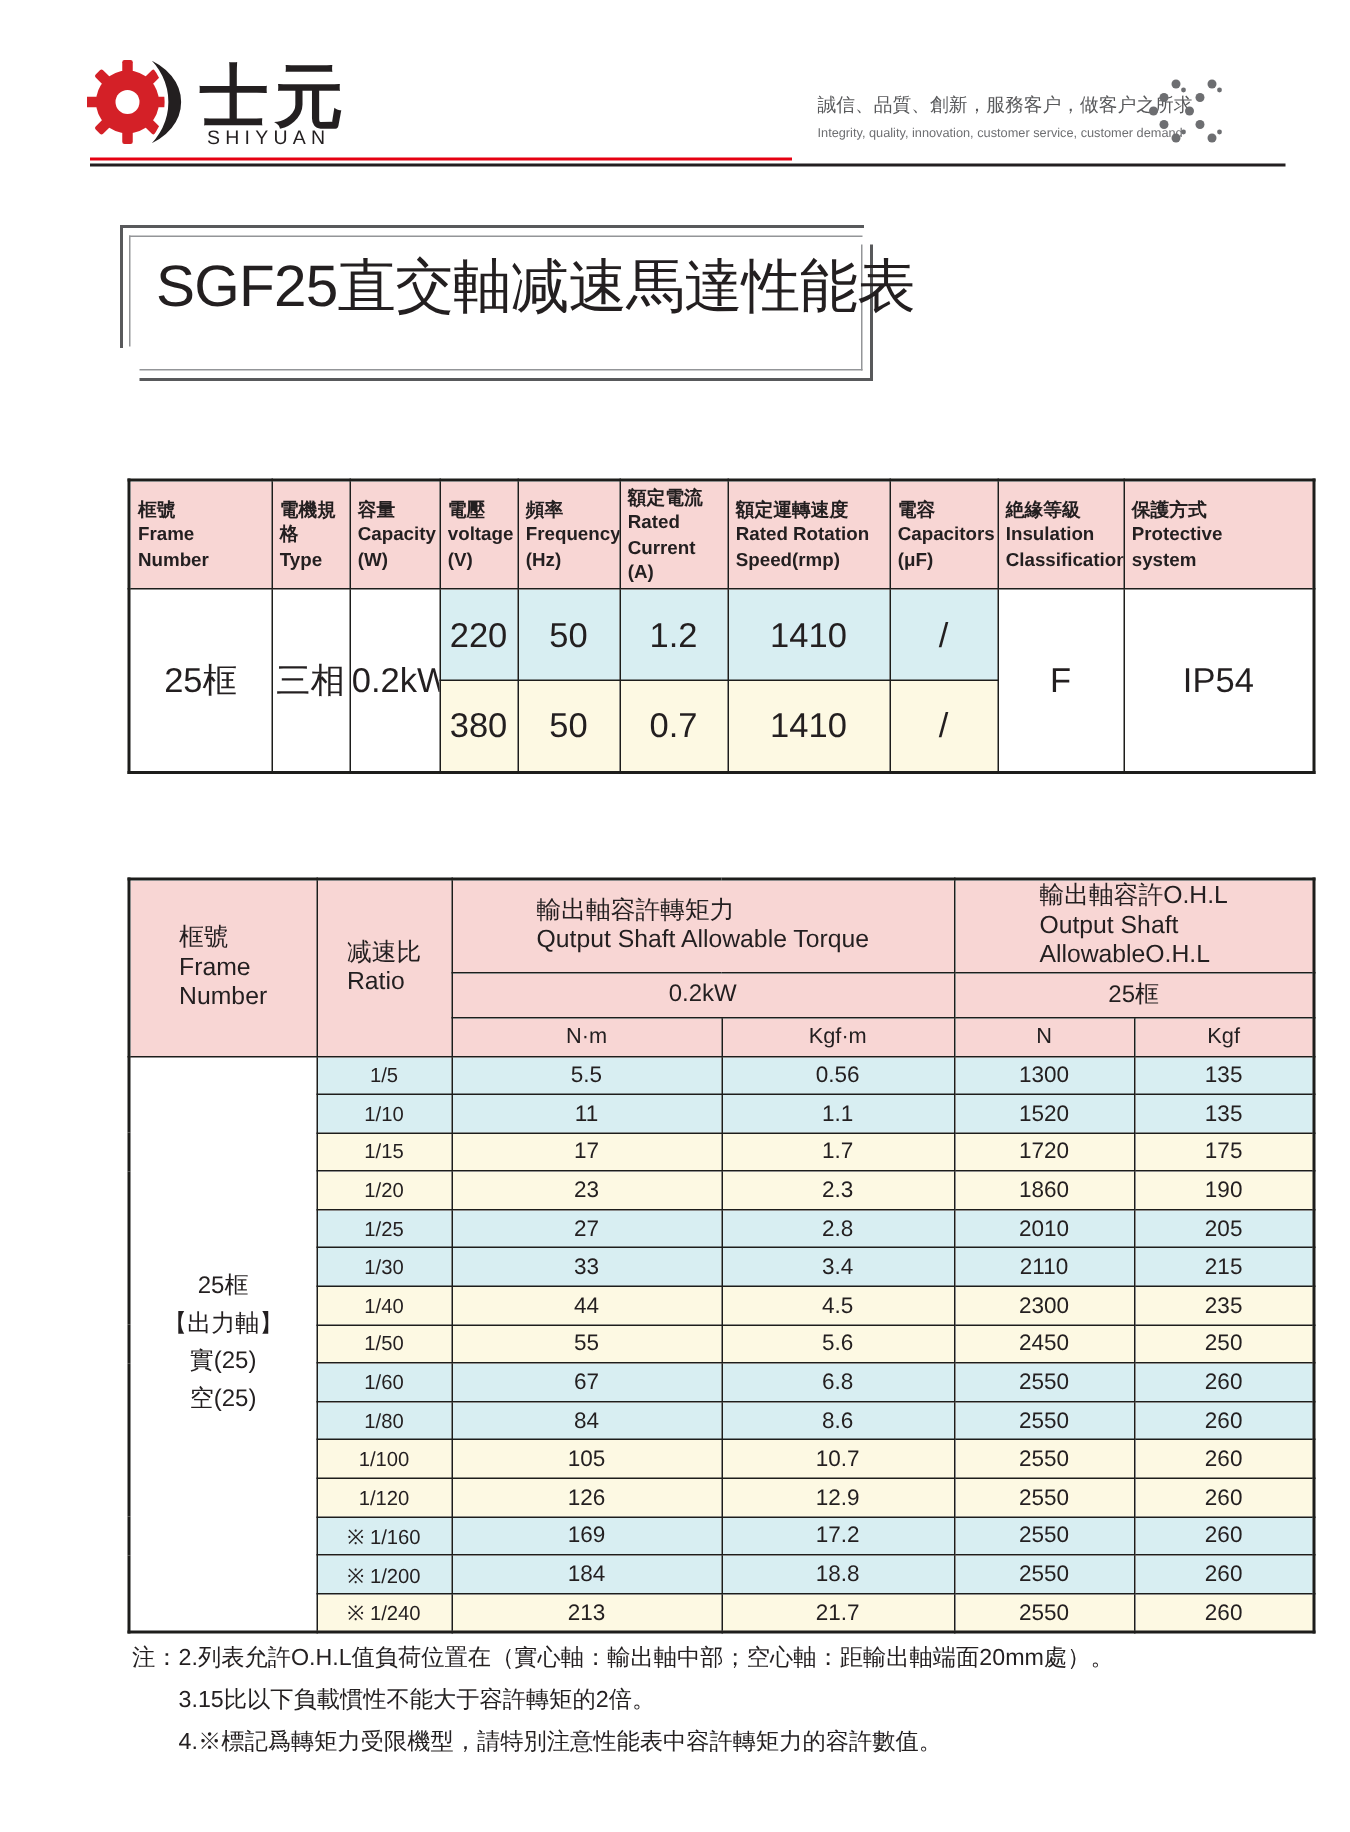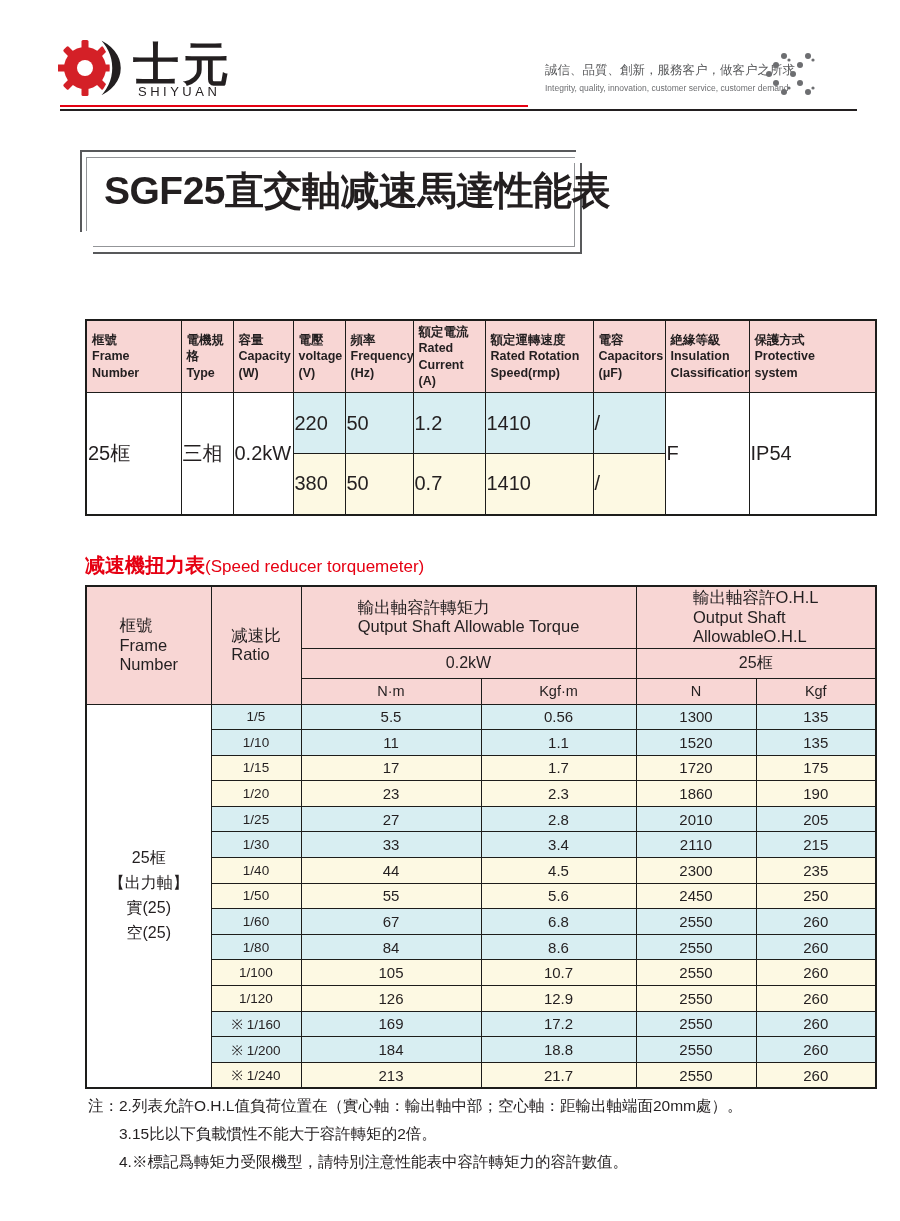--- a/index.html
+++ b/index.html
@@ -20,21 +20,21 @@
   .line-black { position:absolute; left:60px; top:109px; width:797px; height:2px; background:#231f20; }
 
   
   .title-block { position:absolute; left:80px; top:150px; width:508px; height:104px; }
   .tb-f { position:absolute; }
   .tb-f1 { left:0; top:0; width:494px; height:80px; border-left:2px solid #58595b; border-top:2px solid #58595b; }
   .tb-f2 { left:6px; top:7px; width:488px; height:73px; border-left:1px solid #939598; border-top:1px solid #939598; }
   .tb-f3 { left:13px; top:13px; width:487px; height:89px; border-right:2px solid #58595b; border-bottom:2px solid #58595b; }
   .tb-f4 { left:13px; top:13px; width:481px; height:83px; border-right:1px solid #939598; border-bottom:1px solid #939598; }
   .tb-content { position:absolute; left:24px; top:14px; }
-  .main-title { font-size:39px; font-weight:700; letter-spacing:-0.5px; color:#231f20; white-space:nowrap; }
+  .main-title { font-size:39px; font-weight:400; letter-spacing:-0.5px; color:#231f20; white-space:nowrap; }
   .sub-title  { margin-top:7px; padding-left:2px; font-size:17px; font-style:italic; font-weight:bold; color:#4d4d4f; white-space:nowrap; }
 
   
   .sec-title { position:absolute; left:85px; color:#e60012; font-weight:600; white-space:nowrap; }
   .sec-title .cn { font-size:20px; }
   .sec-title .en { font-size:19px; font-weight:500; }
   .s1 { top:288px; }
   .s2 { top:552px; }
   .s2 .en { font-size:17px; }
 
@@ -42,21 +42,21 @@
   table { border-collapse:collapse; table-layout:fixed; position:absolute; left:85px; background:#fff; }
   th, td { border:1px solid #1d1d1b; overflow:hidden; }
   table { border:2px solid #1d1d1b; }
   th { background:#f8d6d4; font-weight:bold; }
 
   
   .elec { top:319px; width:790px; }
   .elec th { font-size:12.5px; text-align:left; vertical-align:middle; padding:3px 2px 3px 5px; line-height:1.3; white-space:pre-line; }
   .elec thead tr { height:72px; }
   .elec tbody tr { height:61px; }
-  .elec td { vertical-align:middle; font-size:20px; background:#fff; }
+  .elec td { text-align:center; vertical-align:middle; font-size:23px; background:#fff; }
   .elec td.blue  { background:#d8eef2; }
   .elec td.cream { background:#fdf9e3;margin-top:17px; }
 
   
   .torque { top:585px; width:790px; }
   .torque th { vertical-align:middle; text-align:center; font-weight:normal; padding:0; }
   .torque .hd-span { display:inline-block; text-align:left; white-space:pre-line; }
   .tq-r1 { height:62px; }
   .tq-r1 th { font-size:16.5px; line-height:1.18; }
   .tq-r2 { height:30px; }
@@ -200,23 +200,20 @@
       <tr>
         <td class="cream">380</td>
         <td class="cream">50</td>
         <td class="cream">0.7</td>
         <td class="cream">1410</td>
         <td class="cream">/</td>
       </tr>
     </tbody>
   </table>
 
-  <div class="sec-title s2">
-    <span class="cn">减速機扭力表</span><span class="en">(Speed reducer torquemeter)</span>
-  </div>
 
   <table class="torque">
     <colgroup>
       <col style="width:125px">
         <col style="width:90px">
         <col style="width:180px">
       <col style="width:155px">
         <col style="width:120px">
         <col style="width:120px">
     </colgroup>

